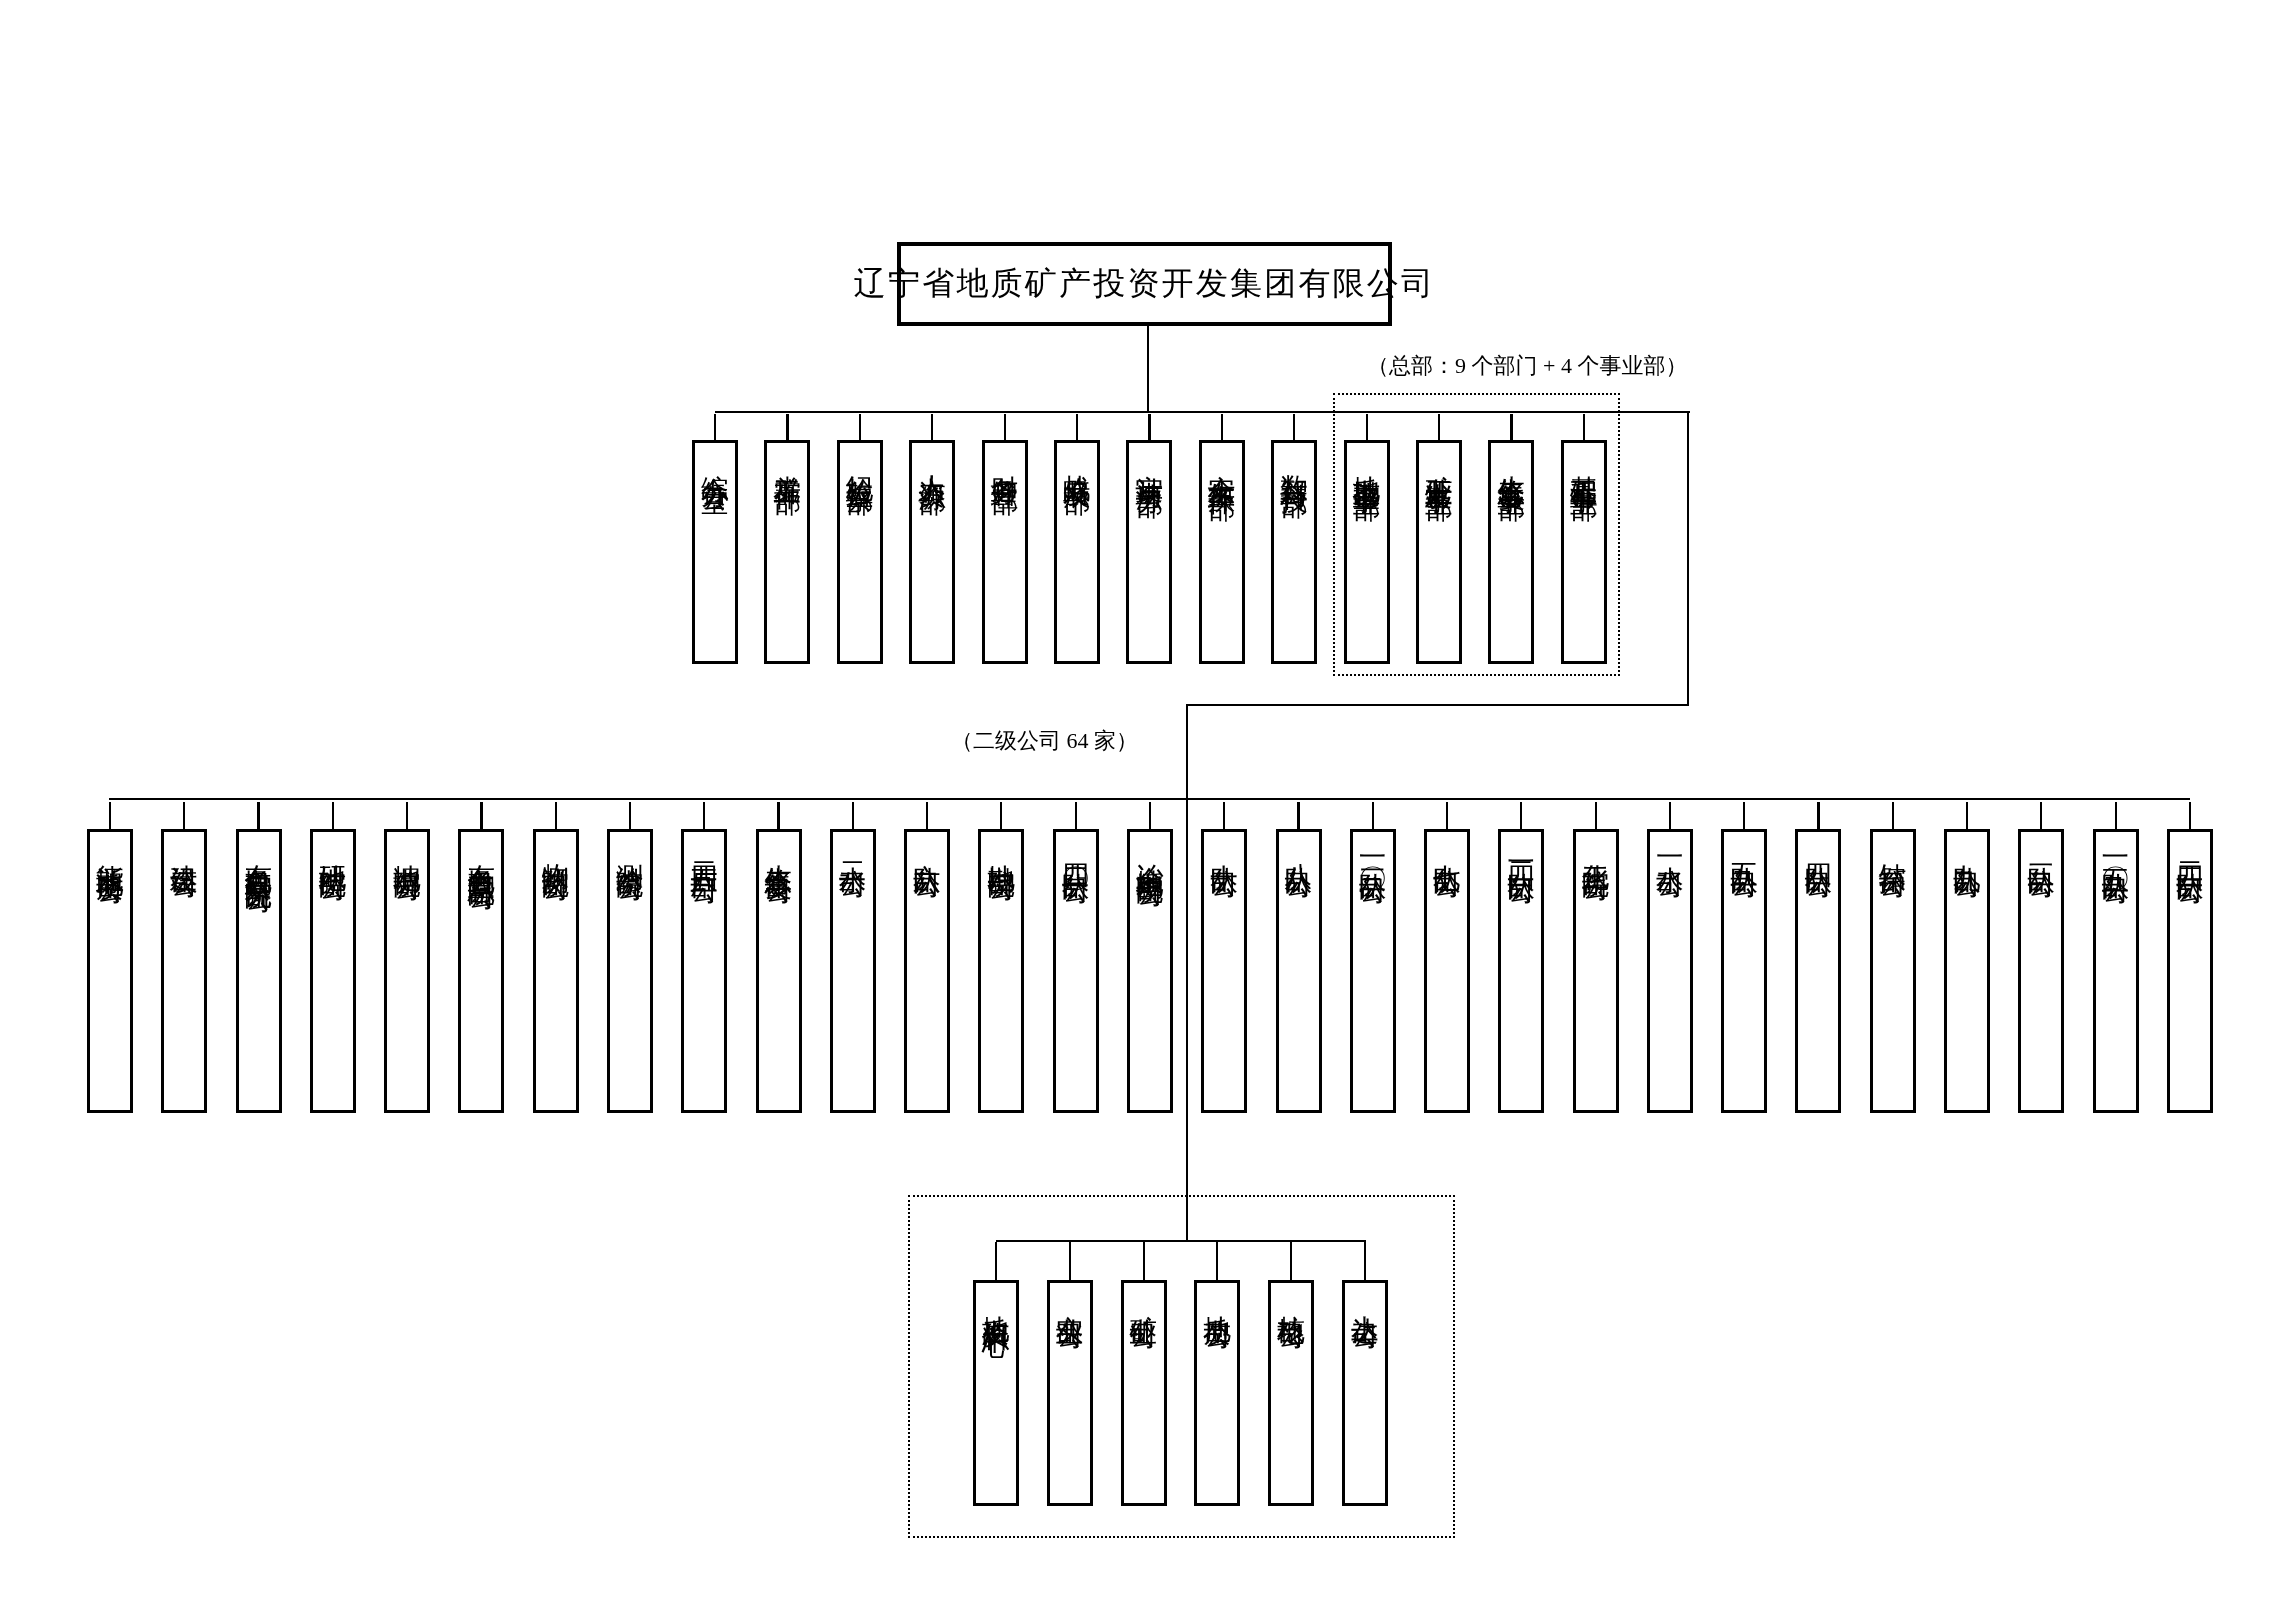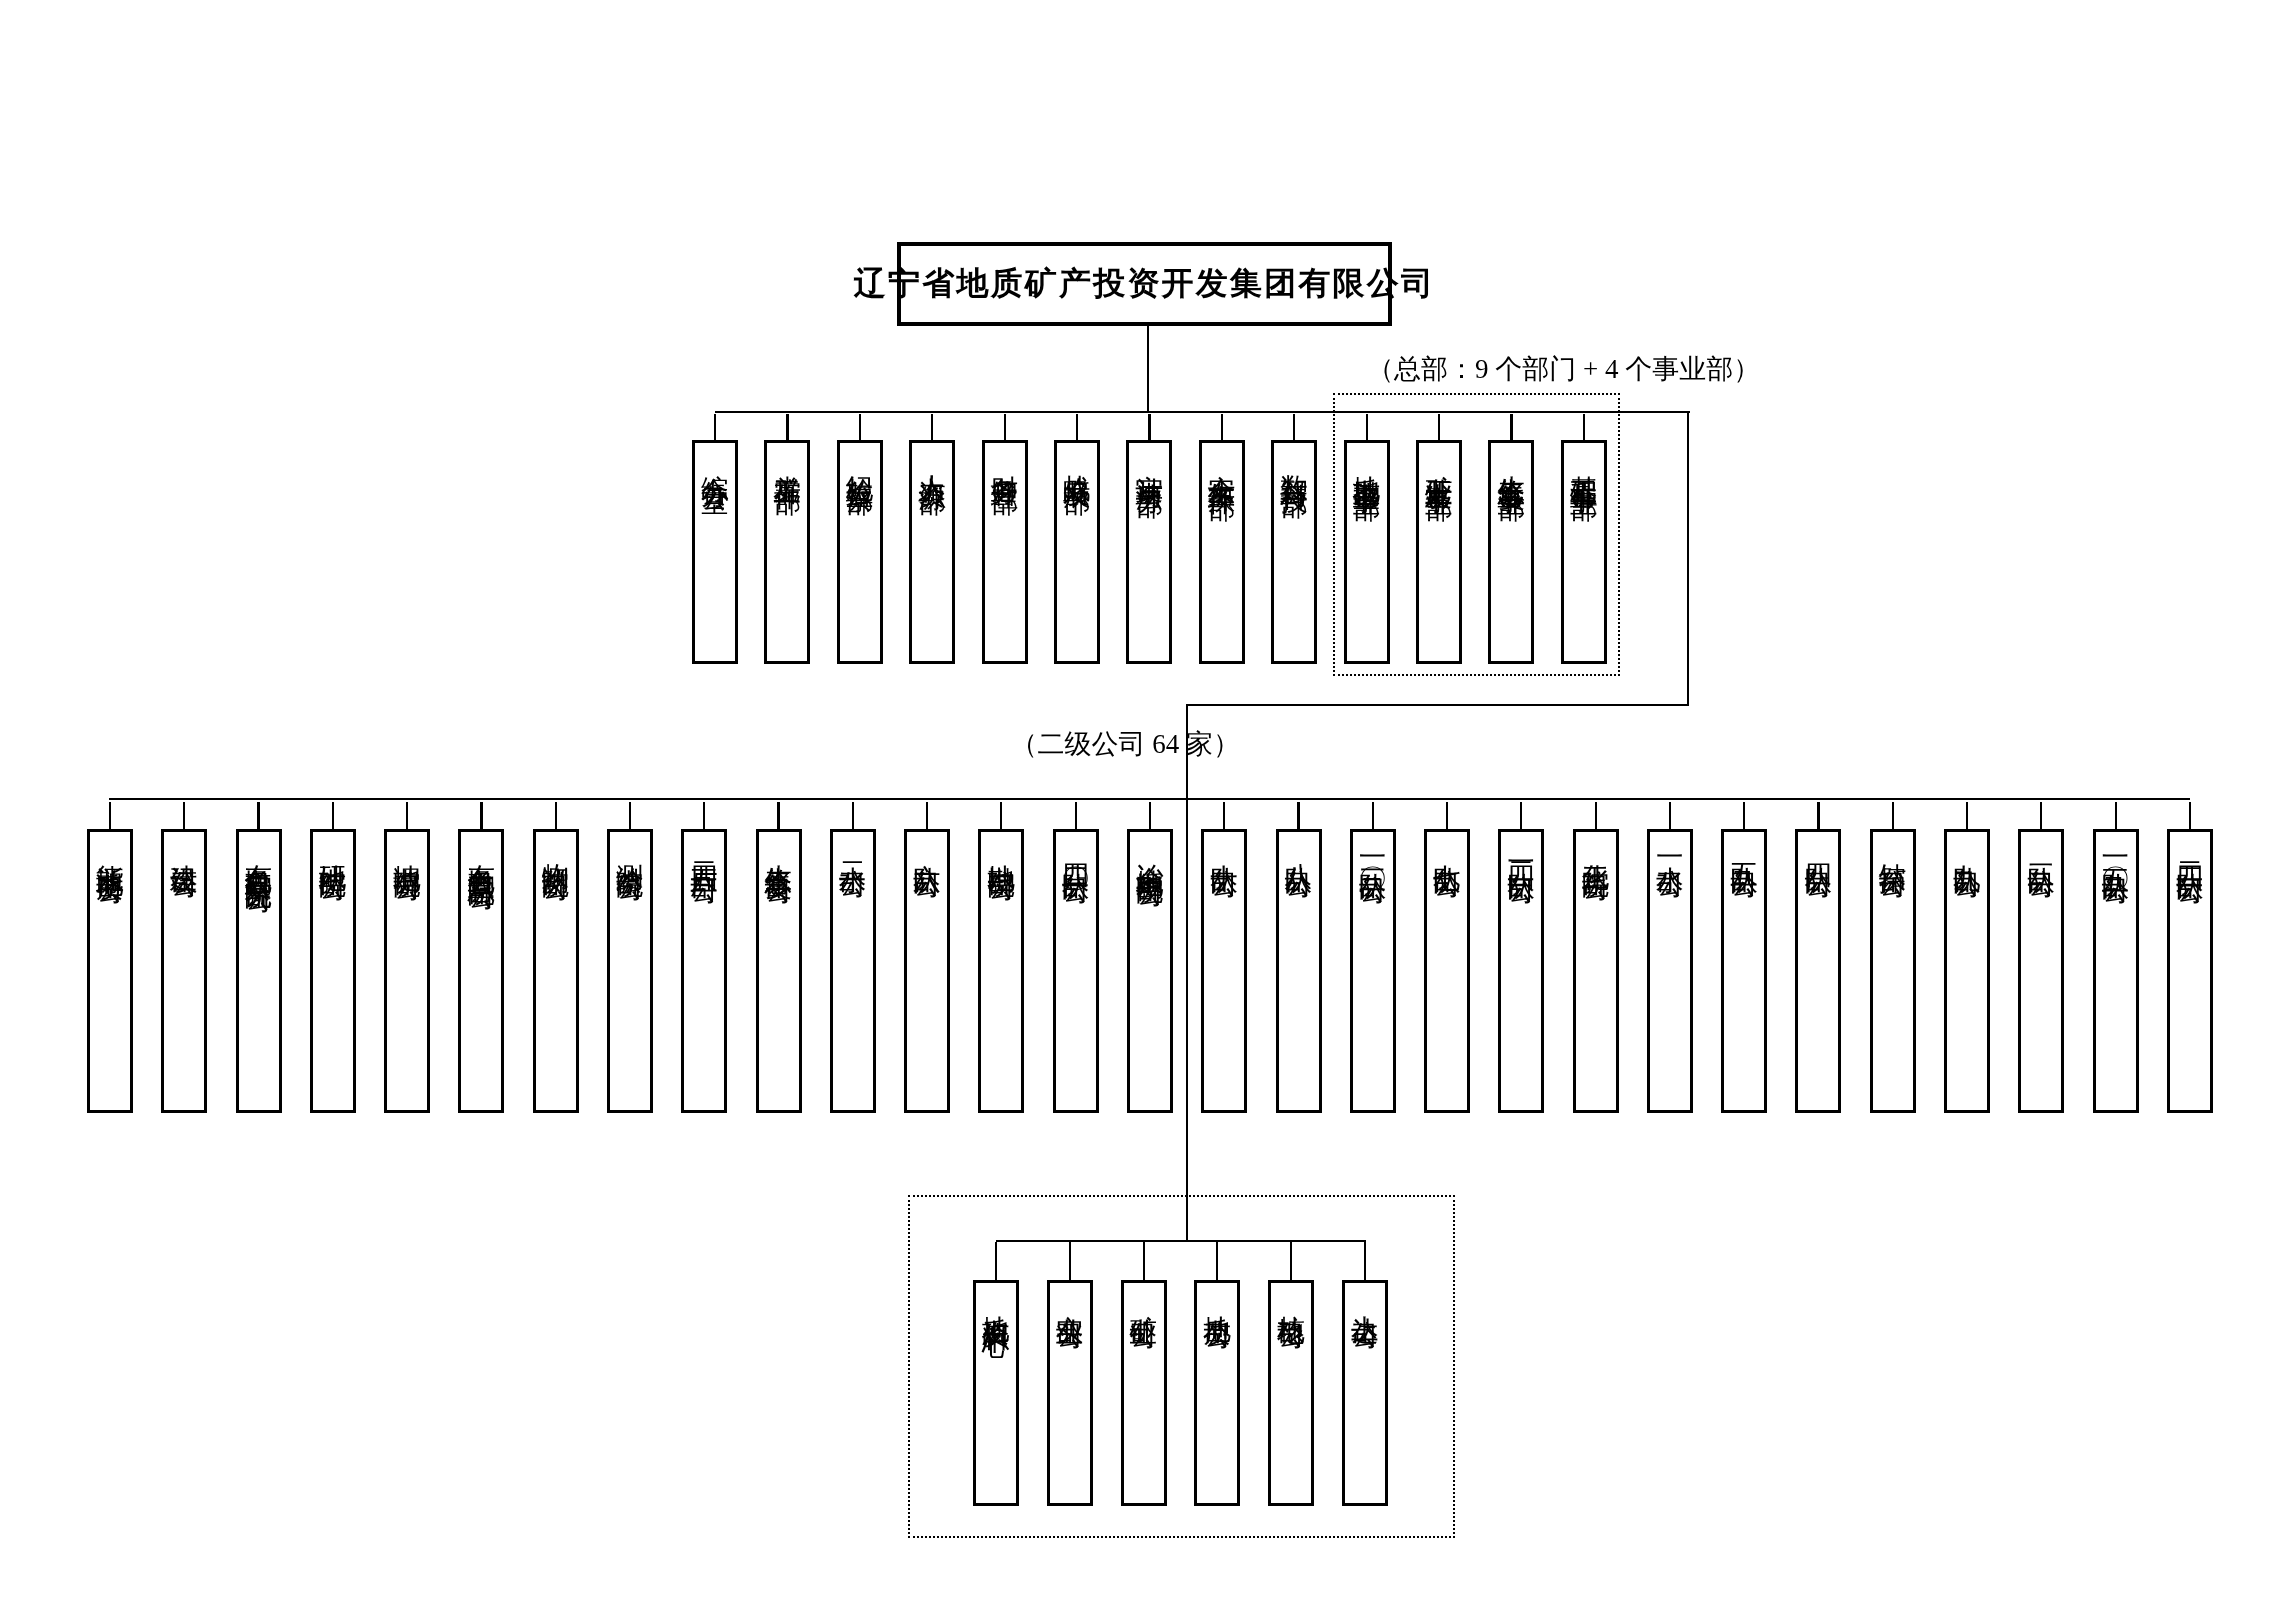--- a/index.html
+++ b/index.html
@@ -16,24 +16,24 @@
 
   
   .dotted-group { position:absolute; border:2.2px dotted #000; background:transparent; }
 
   
   .root-box {
     position:absolute; left:897px; top:242px; width:495px; height:84px;
     border:4.3px solid #000; box-sizing:border-box; background:#fff;
     display:flex; align-items:center; justify-content:center;
   }
-  .root-box span { font-size:32px; font-weight:bold; letter-spacing:2.2px; white-space:nowrap; }
-
-  
-  .note { position:absolute; font-size:27px; text-align:right; white-space:nowrap; }
+  .root-box span { font-size:32px; font-weight:normal; letter-spacing:2.2px; white-space:nowrap; }
+
+  
+  .note { position:absolute; font-size:22px; text-align:left; white-space:nowrap; }
 
   
   .row { position:absolute; display:flex; justify-content:space-between; }
   .vbox {
     position:relative; width:46px; box-sizing:border-box;
     border:3.6px solid #000; background:#fff;
     display:flex; justify-content:center;
   }
   .vbox::before {
     content:""; position:absolute; left:50%; margin-left:-1.1px; width:2.2px; background:#000;

